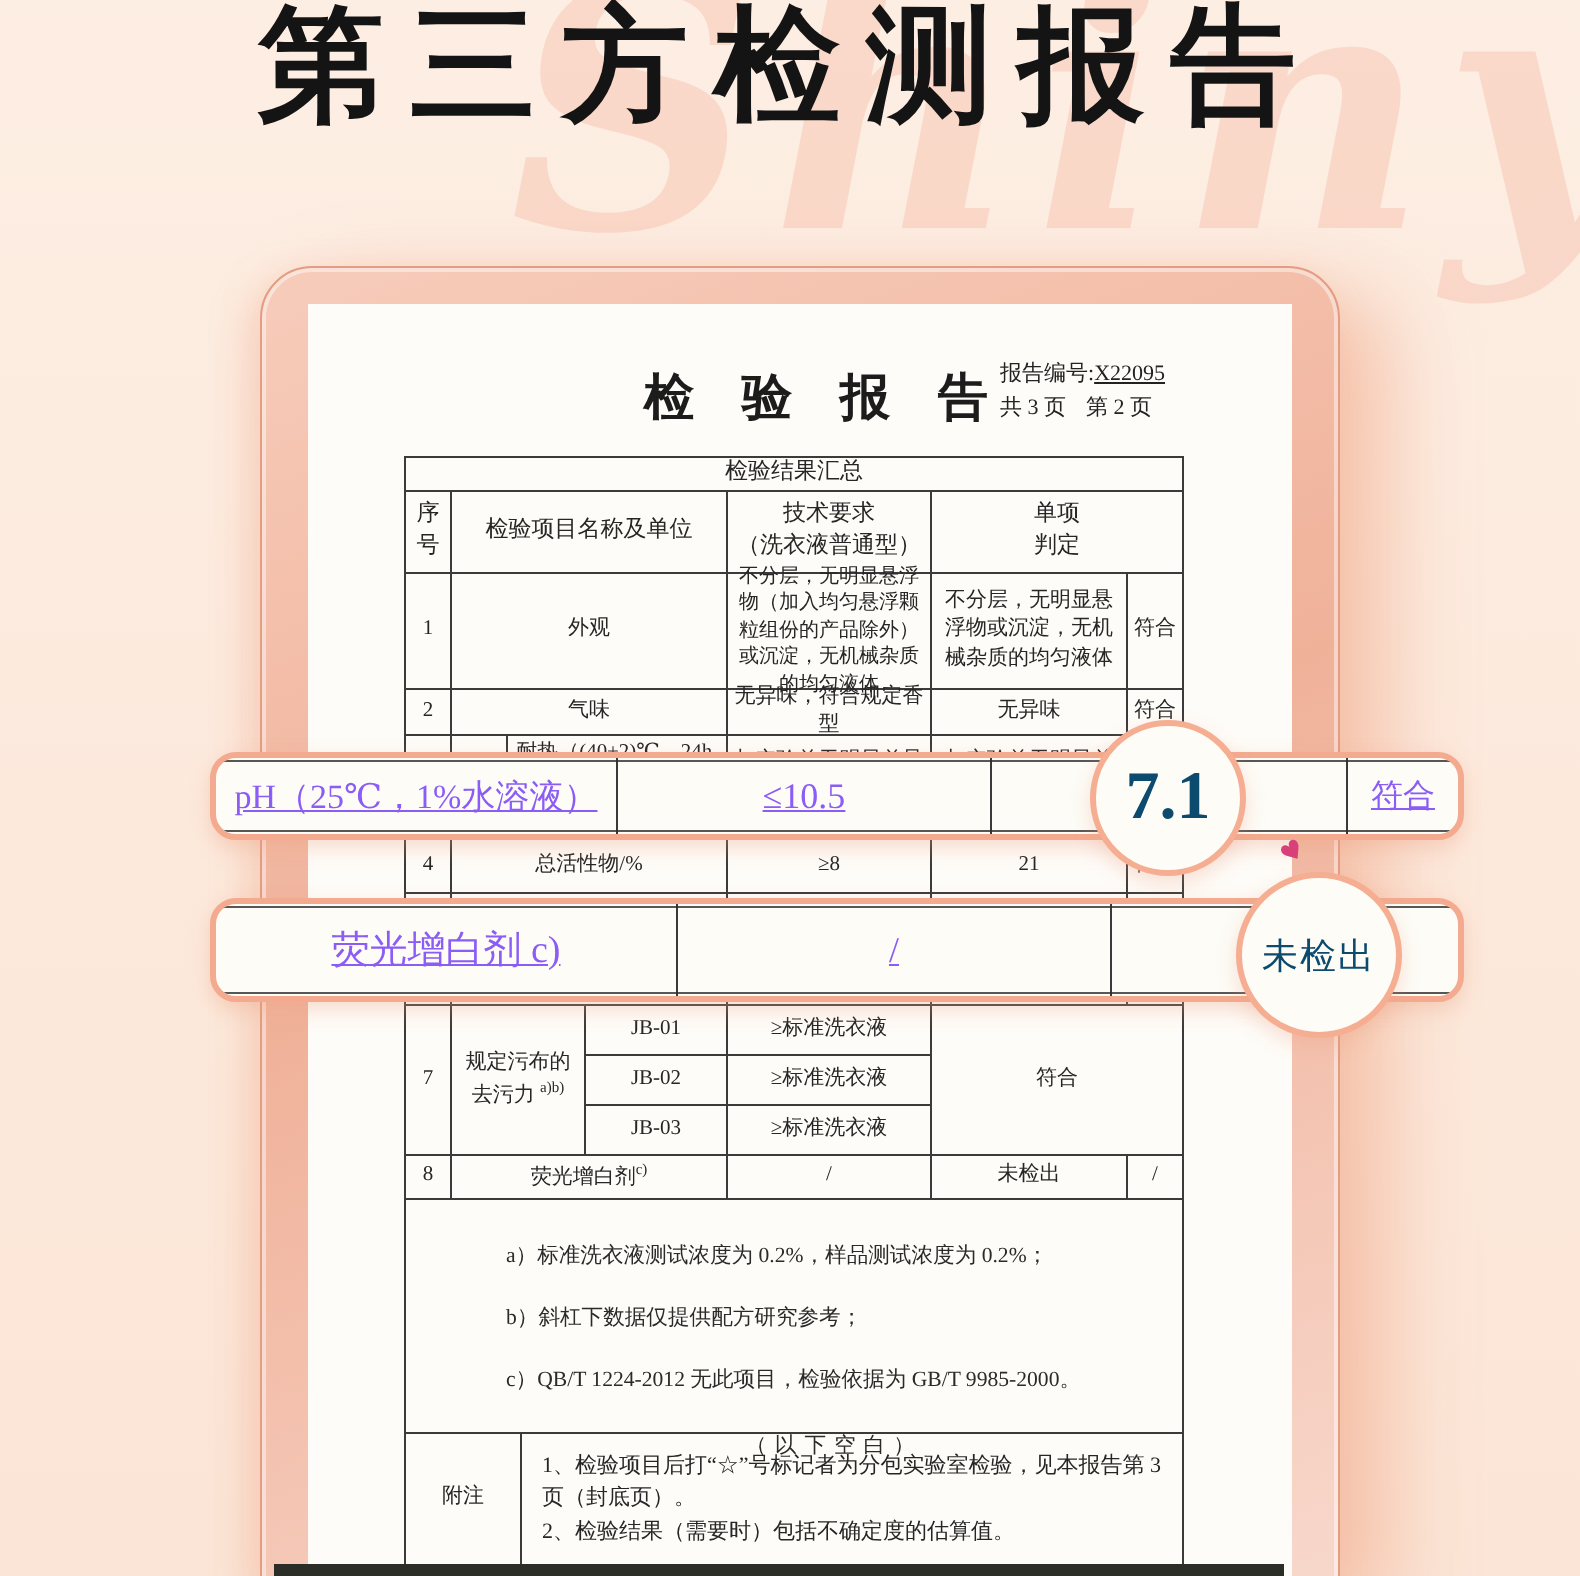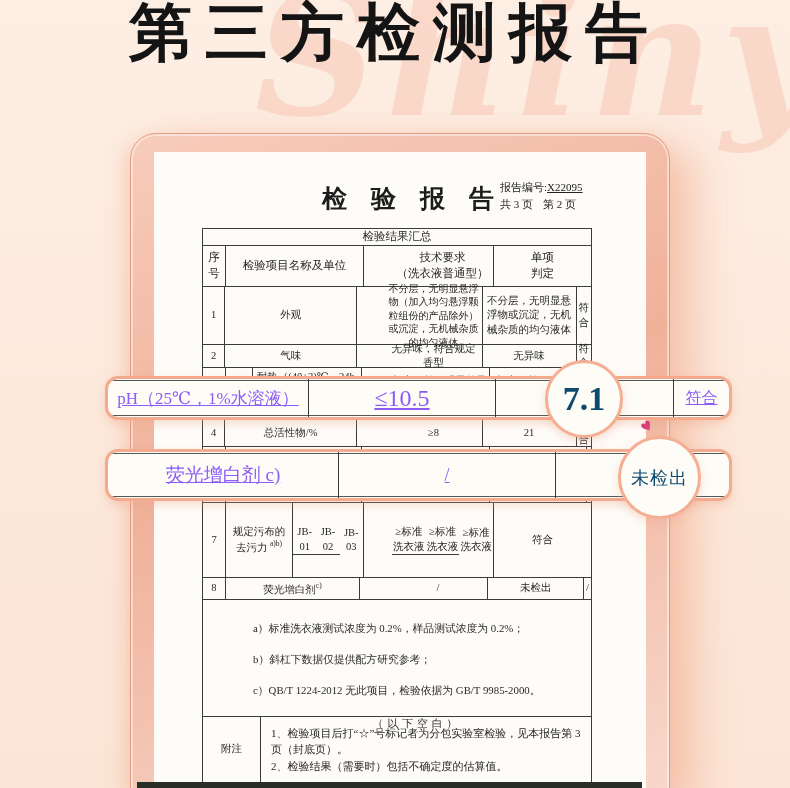--- a/index.html
+++ b/index.html
@@ -39,24 +39,24 @@
                letter-spacing:24px; white-space:nowrap; }
 
   
   .trow { position:absolute; left:202px; width:390px; display:flex; z-index:4;
           border-left:1px solid #3b3b3b; border-right:1px solid #3b3b3b; border-bottom:1px solid #3b3b3b;
           font-size:10.5px; color:#262626; }
   .trow.first { border-top:1px solid #3b3b3b; }
   .tcell { display:flex; align-items:center; justify-content:center; text-align:center;
            border-right:1px solid #3b3b3b; white-space:pre-line; line-height:1.35; padding:1px 2px; }
   .tcell.last { border-right:none; }
-  .w-no{width:23px;} .w-item{width:138px;} .w-req{width:102px;margin-left:28px;} .w-res{width:98px;} .w-jud{width:29px; flex:1;}
+  .w-no{width:23px;} .w-item{width:138px;} .w-req{width:102px;} .w-res{width:98px;} .w-jud{width:29px; flex:1;}
   .w-item-l{width:28px;} .w-item-m{width:110px;}
   .w-item7{width:67px;} .w-sub7{width:71px;}
-  .stack { display:flex; flex-direction:row; padding:0;justify-content:space-between; }
+  .stack { display:flex; flex-direction:column; padding:0;justify-content:space-between; }
   .stack > div { flex:1; display:flex; align-items:center; justify-content:center;
                  border-bottom:1px solid #3b3b3b; width:100%; }
   .stack > div:last-child { border-bottom:none; }
   .clip-top { align-items:flex-start; overflow:hidden; }
   .clip-top span { margin-top:5px; }
   .foot-area { display:block; text-align:left; padding:6px 10px; font-size:10.8px;
                line-height:1.42; color:#2a2a2a; }
   .foot-area .blank { text-align:center; margin-top:3px; letter-spacing:4px; }
   .remark-text { justify-content:flex-start; text-align:left; padding:8px 10px; line-height:1.5; font-size:11px; }
 
@@ -191,21 +191,21 @@
     <div class="tcell last remark-text" style="flex:1;">1、检验项目后打“☆”号标记者为分包实验室检验，见本报告第 3
 页（封底页）。
 2、检验结果（需要时）包括不确定度的估算值。</div>
   </div>
 
   <div class="strip" id="strip-ph">
     <div class="strip-line" style="top:1px;"></div>
     <div class="strip-line" style="bottom:1px;"></div>
     <div class="scell" style="width:200px; font-size:17px;">pH（25℃，1%水溶液）</div>
     <div class="sdiv"></div>
-    <div class="scell" style="width:186px; font-size:24px;">≤10.5</div>
+    <div class="scell" style="width:186px; font-size:18px;">≤10.5</div>
     <div class="sdiv"></div>
     <div class="scell" style="width:177px;"></div>
     <div class="sdiv"></div>
     <div class="scell" style="flex:1; font-size:16px;">符合</div>
   </div>
   <div class="circle" id="circle-ph">
       <span>7.1</span>
     </div>
 
   <div class="heart">♥</div>

